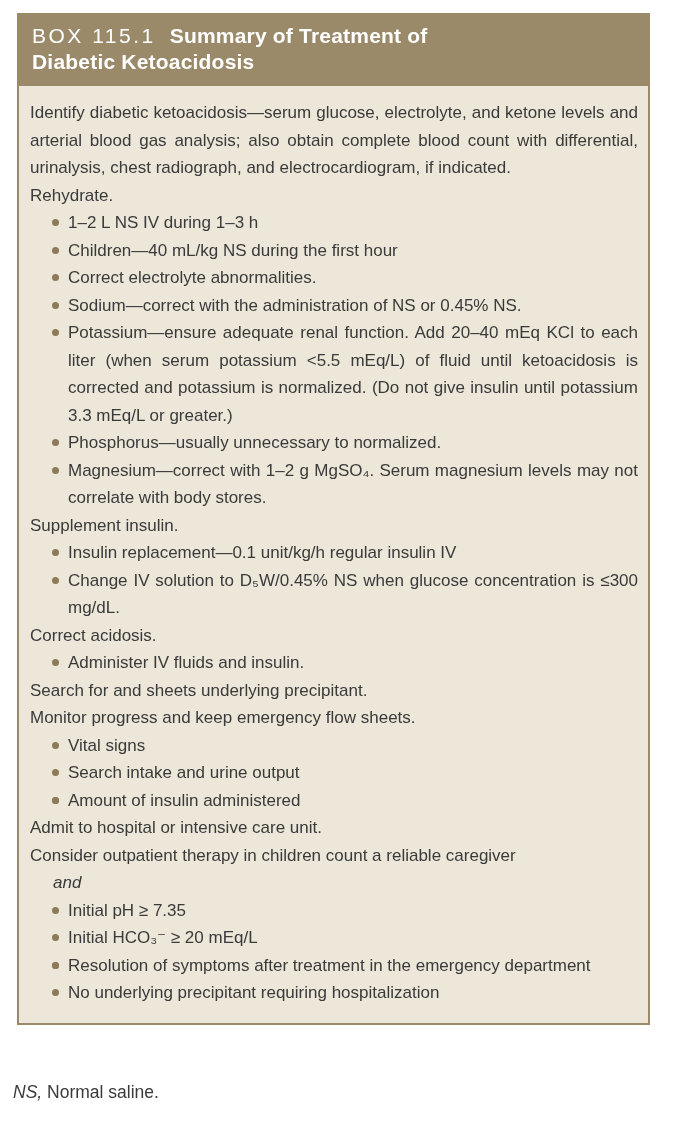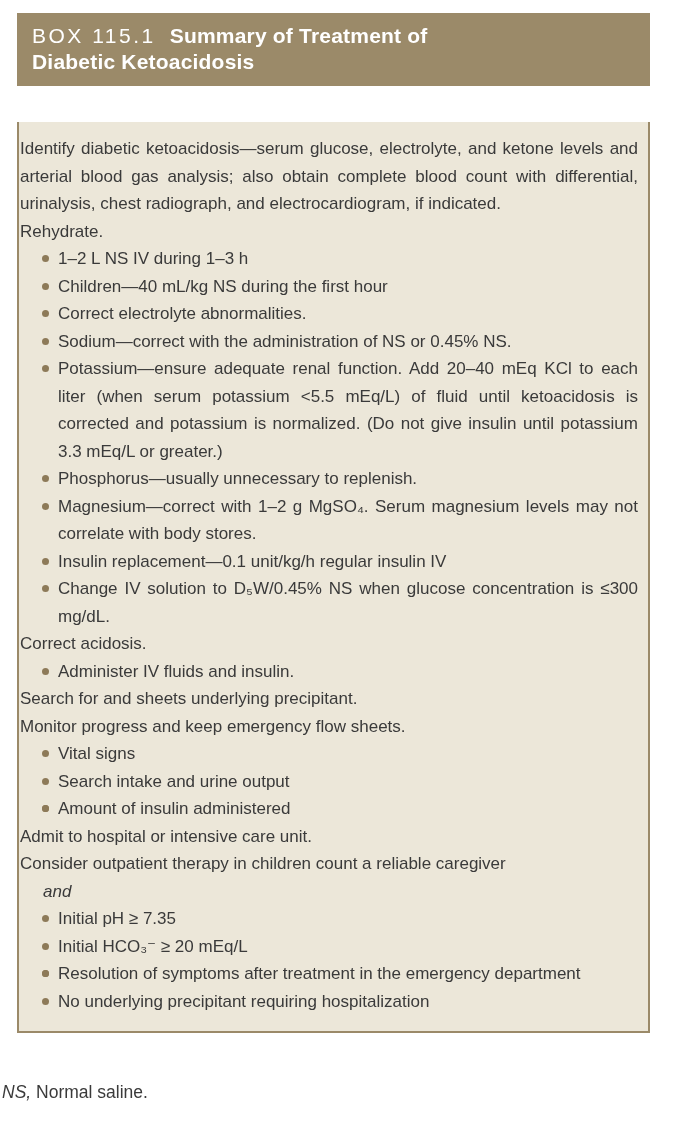--- a/index.html
+++ b/index.html
@@ -37,26 +37,25 @@
     margin-right: 14px;
   }
   .box-title {
     font-weight: bold;
     letter-spacing: 0.2px;
   }
   .box-body {
     background: var(--body-bg, #ece7d9);
     border: 2px solid var(--border-color, #9b8a69);
     border-top: none;
-    padding: 13px 10px 16px 1px;
+    padding: 13px 10px 16px 11px;
     font-size: 17px;
     line-height: 27.5px;
     color: var(--text-color, #3a3a3a);
     text-align: justify;
-    margin-top: 36px;
   }
   .content-paragraph {
     margin: 0;
   }
   .bullet-item {
     position: relative;
     padding-left: 38px;
     margin: 0;
   }
   .bullet-dot {
@@ -68,21 +67,21 @@
     border-radius: 50%;
     background: var(--bullet-color, #8d7a58);
   }
   .connector-line {
     margin: 0;
     padding-left: 23px;
     font-style: italic;
   }
   .footnote {
     position: absolute;
-    left: 2px;
+    left: 13px;
     top: 1082px;
     margin: 0;
     font-size: 17.5px;
     color: #3a3a3a;
   }
   .footnote em {
     font-style: italic;
   }
 </style>
 </head>
@@ -98,22 +97,23 @@
     </header>
 
     <div class="box-body" id="content-root">
         <p class="content-paragraph">Identify diabetic ketoacidosis—serum glucose, electrolyte, and ketone levels and arterial blood gas analysis; also obtain complete blood count with differential, urinalysis, chest radiograph, and electrocardiogram, if indicated.</p>
         <p class="content-paragraph">Rehydrate.</p>
         <div class="bullet-item"><span class="bullet-dot"></span><span>1–2 L NS IV during 1–3 h</span></div>
         <div class="bullet-item"><span class="bullet-dot"></span><span>Children—40 mL/kg NS during the first hour</span></div>
         <div class="bullet-item"><span class="bullet-dot"></span><span>Correct electrolyte abnormalities.</span></div>
         <div class="bullet-item"><span class="bullet-dot"></span><span>Sodium—correct with the administration of NS or 0.45% NS.</span></div>
         <div class="bullet-item"><span class="bullet-dot"></span><span>Potassium—ensure adequate renal function. Add 20–40 mEq KCl to each liter (when serum potassium &lt;5.5 mEq/L) of fluid until ketoacidosis is corrected and potassium is normalized. (Do not give insulin until potassium 3.3 mEq/L or greater.)</span></div>
-        <div class="bullet-item"><span class="bullet-dot"></span><span>Phosphorus—usually unnecessary to replenish.</span></div>
+        <div class="bullet-item"><span class="bullet-dot"></span><span>Phosphorus—usually unnecessary to normalized.</span></div>
         <div class="bullet-item"><span class="bullet-dot"></span><span>Magnesium—correct with 1–2 g MgSO₄. Serum magnesium levels may not correlate with body stores.</span></div>
+        <p class="content-paragraph">Supplement insulin.</p>
         <div class="bullet-item"><span class="bullet-dot"></span><span>Insulin replacement—0.1 unit/kg/h regular insulin IV</span></div>
         <div class="bullet-item"><span class="bullet-dot"></span><span>Change IV solution to D₅W/0.45% NS when glucose concentration is ≤300 mg/dL.</span></div>
         <p class="content-paragraph">Correct acidosis.</p>
         <div class="bullet-item"><span class="bullet-dot"></span><span>Administer IV fluids and insulin.</span></div>
         <p class="content-paragraph">Search for and sheets underlying precipitant.</p>
         <p class="content-paragraph">Monitor progress and keep emergency flow sheets.</p>
         <div class="bullet-item"><span class="bullet-dot"></span><span>Vital signs</span></div>
         <div class="bullet-item"><span class="bullet-dot"></span><span>Search intake and urine output</span></div>
         <div class="bullet-item"><span class="bullet-dot"></span></div>
         <div class="bullet-item"><span class="bullet-dot"></span><span>Amount of insulin administered</span></div>

